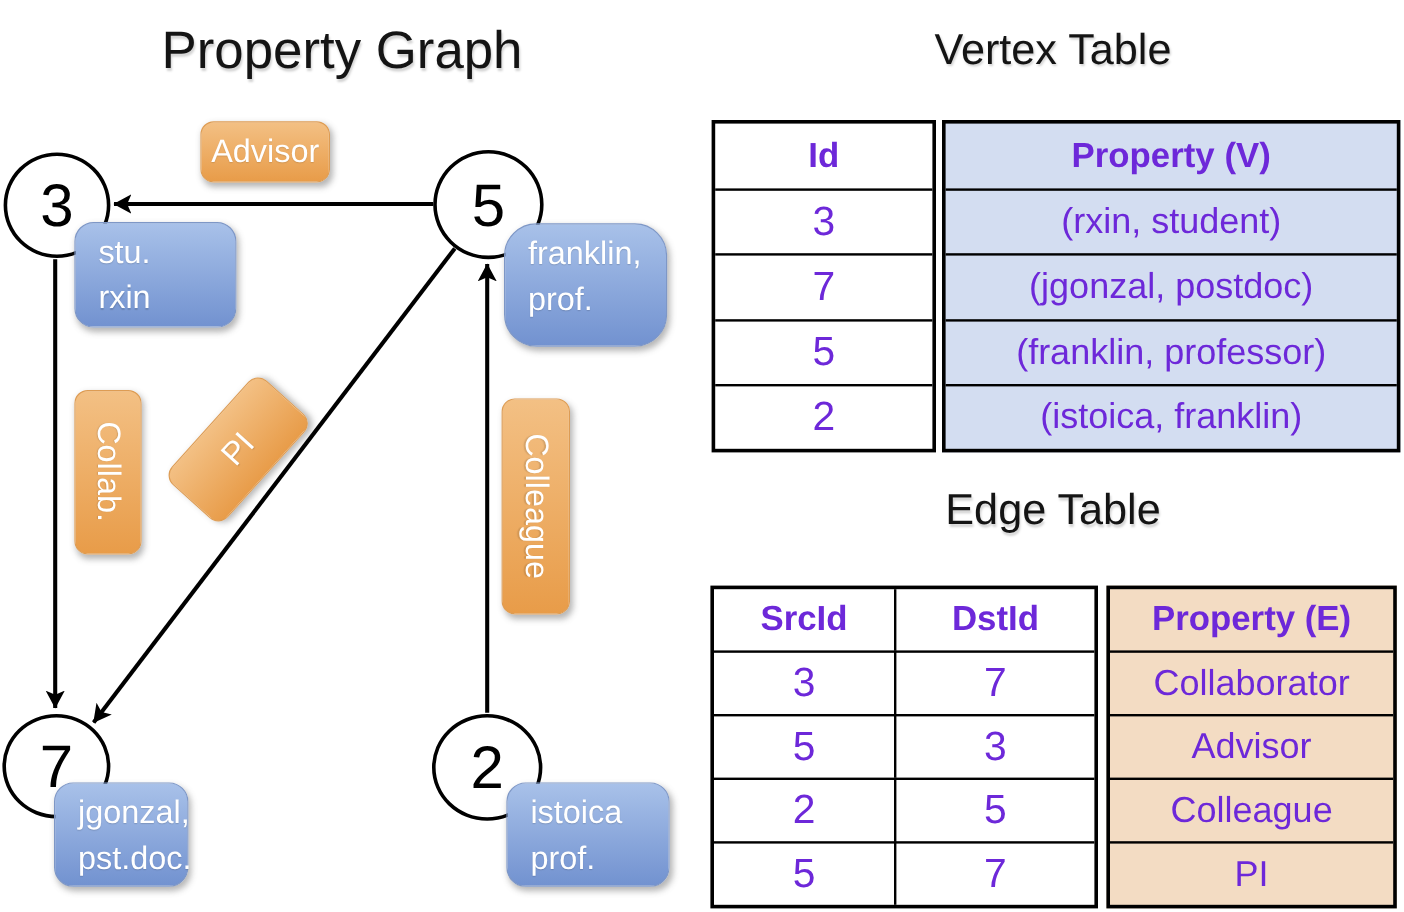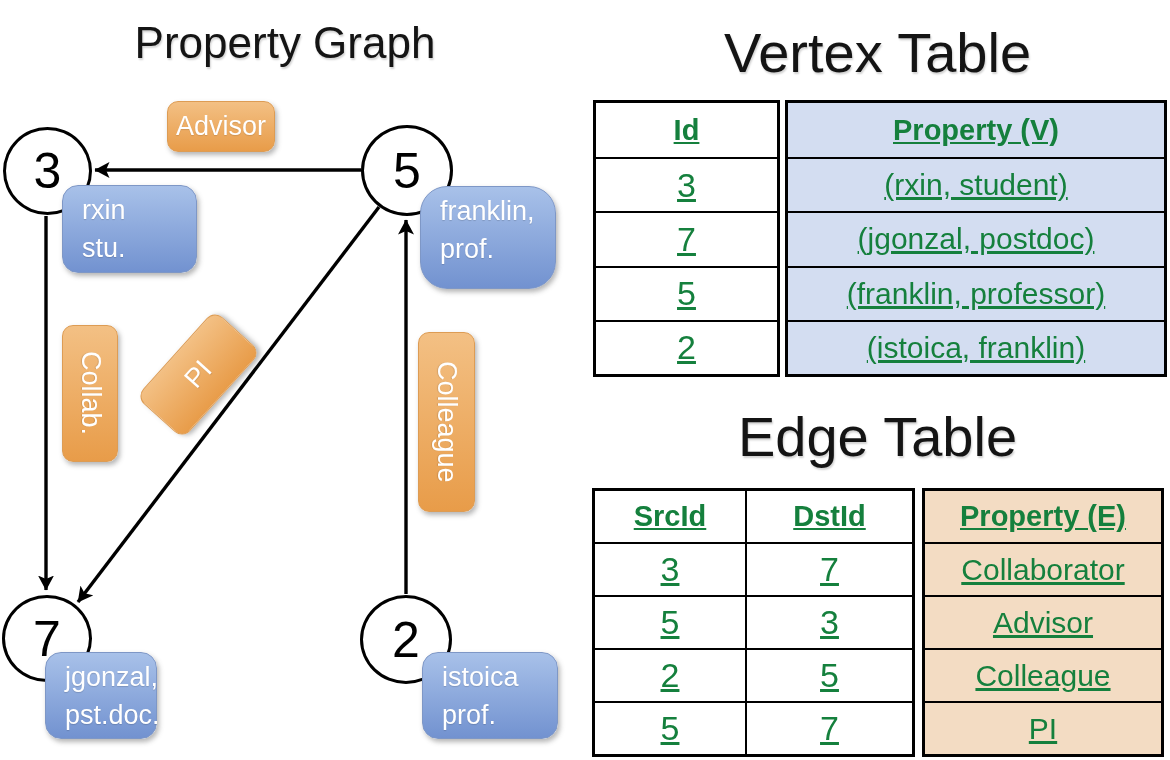--- a/index.html
+++ b/index.html
@@ -2,21 +2,21 @@
 <html><head>
 <meta charset="utf-8">
 <style>
   html,body{margin:0;padding:0;background:#fff;}
   .stage{
     position:relative;width:1170px;height:760px;background:#ffffff;overflow:hidden;
     font-family:"Liberation Sans",sans-serif;color:#111;
   }
   
   .big-title{
-    position:absolute;text-align:center;font-size:56px;font-weight:400;
+    position:absolute;text-align:center;font-size:36px;font-weight:400;
     letter-spacing:0px;color:#141414;text-shadow:1px 2px 2px rgba(0,0,0,0.18);
     white-space:nowrap;
   }
   
   .vertex-circle{
     position:absolute;border:3.5px solid #000;border-radius:50%;background:#fff;
     display:flex;align-items:center;justify-content:center;
     font-size:50px;color:#000;box-sizing:border-box;
   }
   
@@ -42,21 +42,21 @@
   
   svg.edges{position:absolute;left:0;top:0;pointer-events:none;}
   svg.edges line{stroke:#000;stroke-width:3.4;}
   
   .tbl{
     position:absolute;border:3px solid #000;background:#fff;box-sizing:border-box;
     display:grid;
   }
   .tbl .cell{
     display:flex;align-items:center;justify-content:center;
-    font-size:30px;color:#15803d;box-sizing:border-box;white-space:nowrap;text-decoration:underline;
+    font-size:30px;color:#6d28d9;box-sizing:border-box;white-space:nowrap;
   }
   .tbl .cell.head{font-weight:700;font-size:29px;}
   .tbl .cell.num{font-size:34px;}
   .tbl .bt{border-top:2.5px solid #000;}
   .tbl .bl{border-left:2.5px solid #000;}
   .vt-id{grid-template-columns:1fr;grid-template-rows:54px repeat(4,1fr);}
   .vt-prop{grid-template-columns:1fr;grid-template-rows:54px repeat(4,1fr);background:#d3ddf1;}
   .et-ids{grid-template-columns:150px 1fr;grid-template-rows:51px repeat(4,1fr);}
   .et-prop{grid-template-columns:1fr;grid-template-rows:51px repeat(4,1fr);background:#f3dcc3;}
 </style>
@@ -88,22 +88,22 @@
     <span>5</span>
   </div>
   <div class="vertex-circle" style="left:2px;top:595px;width:90px;height:87px;">
     <span>7</span>
   </div>
   <div class="vertex-circle" style="left:360px;top:595px;width:92px;height:89px;">
     <span>2</span>
   </div>
 
   <div class="bluebox" style="left:62px;top:185px;width:135px;height:88px;">
+    <div>stu.</div>
     <div>rxin</div>
-    <div>stu.</div>
   </div>
   <div class="bluebox" style="left:420px;top:186px;width:136px;height:103px;border-radius:27px;">
     <div>franklin,</div>
     <div>prof.</div>
   </div>
   <div class="bluebox" style="left:45px;top:652px;width:112px;height:87px;">
     <div>jgonzal,</div>
     <div>pst.doc.</div>
   </div>
   <div class="bluebox" style="left:422px;top:652px;width:136px;height:87px;">

